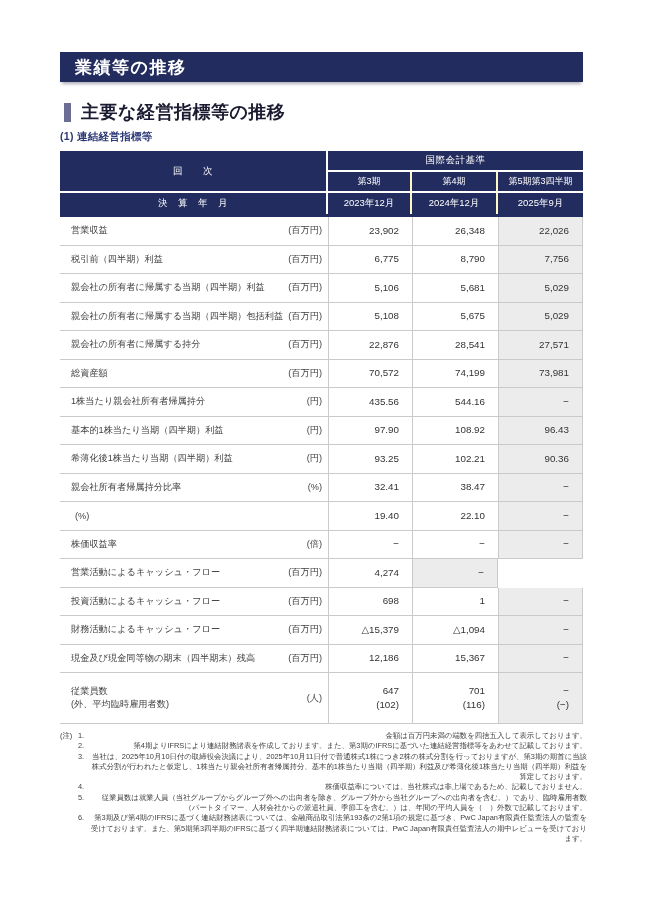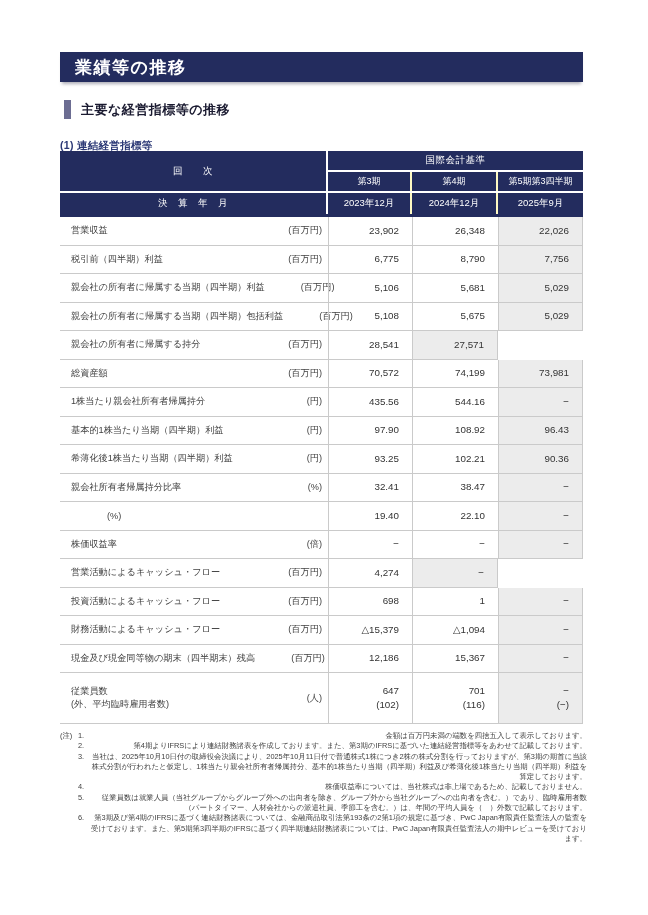--- a/index.html
+++ b/index.html
@@ -12,23 +12,23 @@
   .banner{
     position:absolute;left:60px;top:52px;width:523px;height:30px;
     background:#232c5e;color:#fff;display:flex;align-items:center;
     padding-left:15px;box-sizing:border-box;
     font-size:17px;font-weight:bold;letter-spacing:1.5px;
     box-shadow:0 4px 3px -2px rgba(110,110,125,.55);
   }
   
   .section-head{position:absolute;left:64px;top:100px;display:flex;align-items:center;}
   .section-bar{width:7px;height:19px;background:#6c6d92;margin-right:10px;}
-  .section-title{font-size:13px;font-weight:bold;color:#1a1a30;letter-spacing:.5px;}
+  .section-title{font-size:18px;font-weight:bold;color:#1a1a30;letter-spacing:.5px;}
   .subsection-title{
-    position:absolute;left:60px;top:139px;
+    position:absolute;left:60px;top:130px;
     font-size:10.5px;font-weight:bold;color:#2b3875;letter-spacing:.3px;
   }
   
   .ftable{position:absolute;left:60px;top:151px;width:523px;}
   .thead{
     display:grid;grid-template-columns:266px 82px 84px 85px;
     grid-template-rows:19px 19px 21px;gap:2px;background:#fff;
   }
   .hcell{
     background:#232c5e;color:#fff;display:flex;align-items:center;justify-content:center;
@@ -43,21 +43,21 @@
   .head-bar{height:3px;background:#232c5e;}
   
   .trow{display:grid;grid-template-columns:268px 84px 86px 85px;height:28.5px;box-sizing:border-box;}
   .trow.tall{height:51px;}
   .tcell{
     display:flex;align-items:center;box-sizing:border-box;height:100%;
     border-bottom:1px solid #cacaca;font-size:9.2px;color:#3f3f3f;
   }
   .cell-label{justify-content:space-between;padding-left:11px;padding-right:6px;white-space:nowrap;}
   .lbl{display:flex;flex-direction:column;justify-content:center;line-height:1.45;}
-  .unit{color:#3f3f3f;flex-shrink:0;padding-left:4px;margin-left:32px;}
+  .unit{color:#3f3f3f;flex-shrink:0;padding-left:4px;}
   .cell-val{
     flex-direction:column;align-items:flex-end;justify-content:center;
     padding-right:13px;border-left:1px solid #cacaca;
     font-size:9.8px;color:#333;line-height:1.45;
   }
   .cell-val.c3{background:#ececec;border-right:1px solid #cacaca;}
   .sub:empty{display:none;}
   
   .notes{position:absolute;left:60px;top:731px;width:527px;font-size:7.4px;color:#404040;}
   .note-row{display:grid;grid-template-columns:18px 12px 1fr;line-height:10.3px;}
@@ -197,20 +197,24 @@
         </div>
 
         <div class="trow">
           <div class="tcell cell-label">
             <span class="lbl">
               <span>親会社の所有者に帰属する持分</span>
 
             </span>
             <span class="unit">(百万円)</span>
           </div>
+          <div class="tcell cell-val c1">
+            <span>22,876</span>
+
+          </div>
           <div class="tcell cell-val c2">
             <span>28,541</span>
 
           </div>
           <div class="tcell cell-val c3">
             <span>27,571</span>
 
           </div>
         </div>
 

